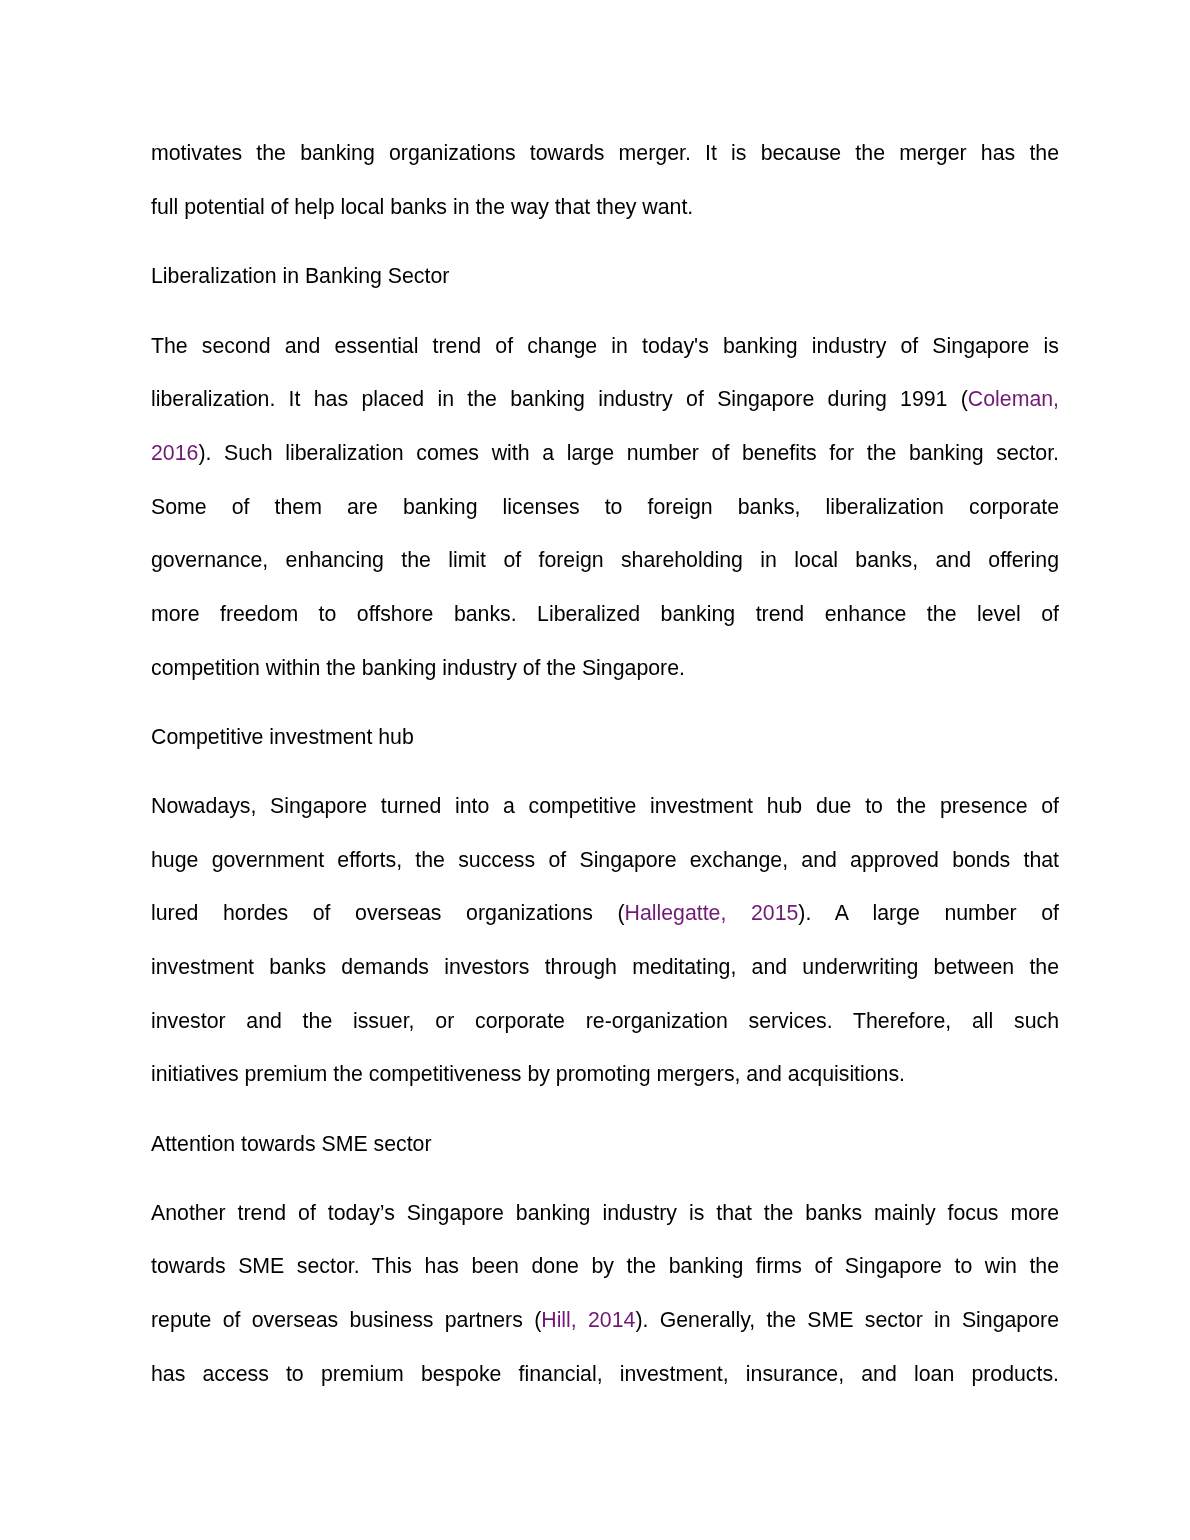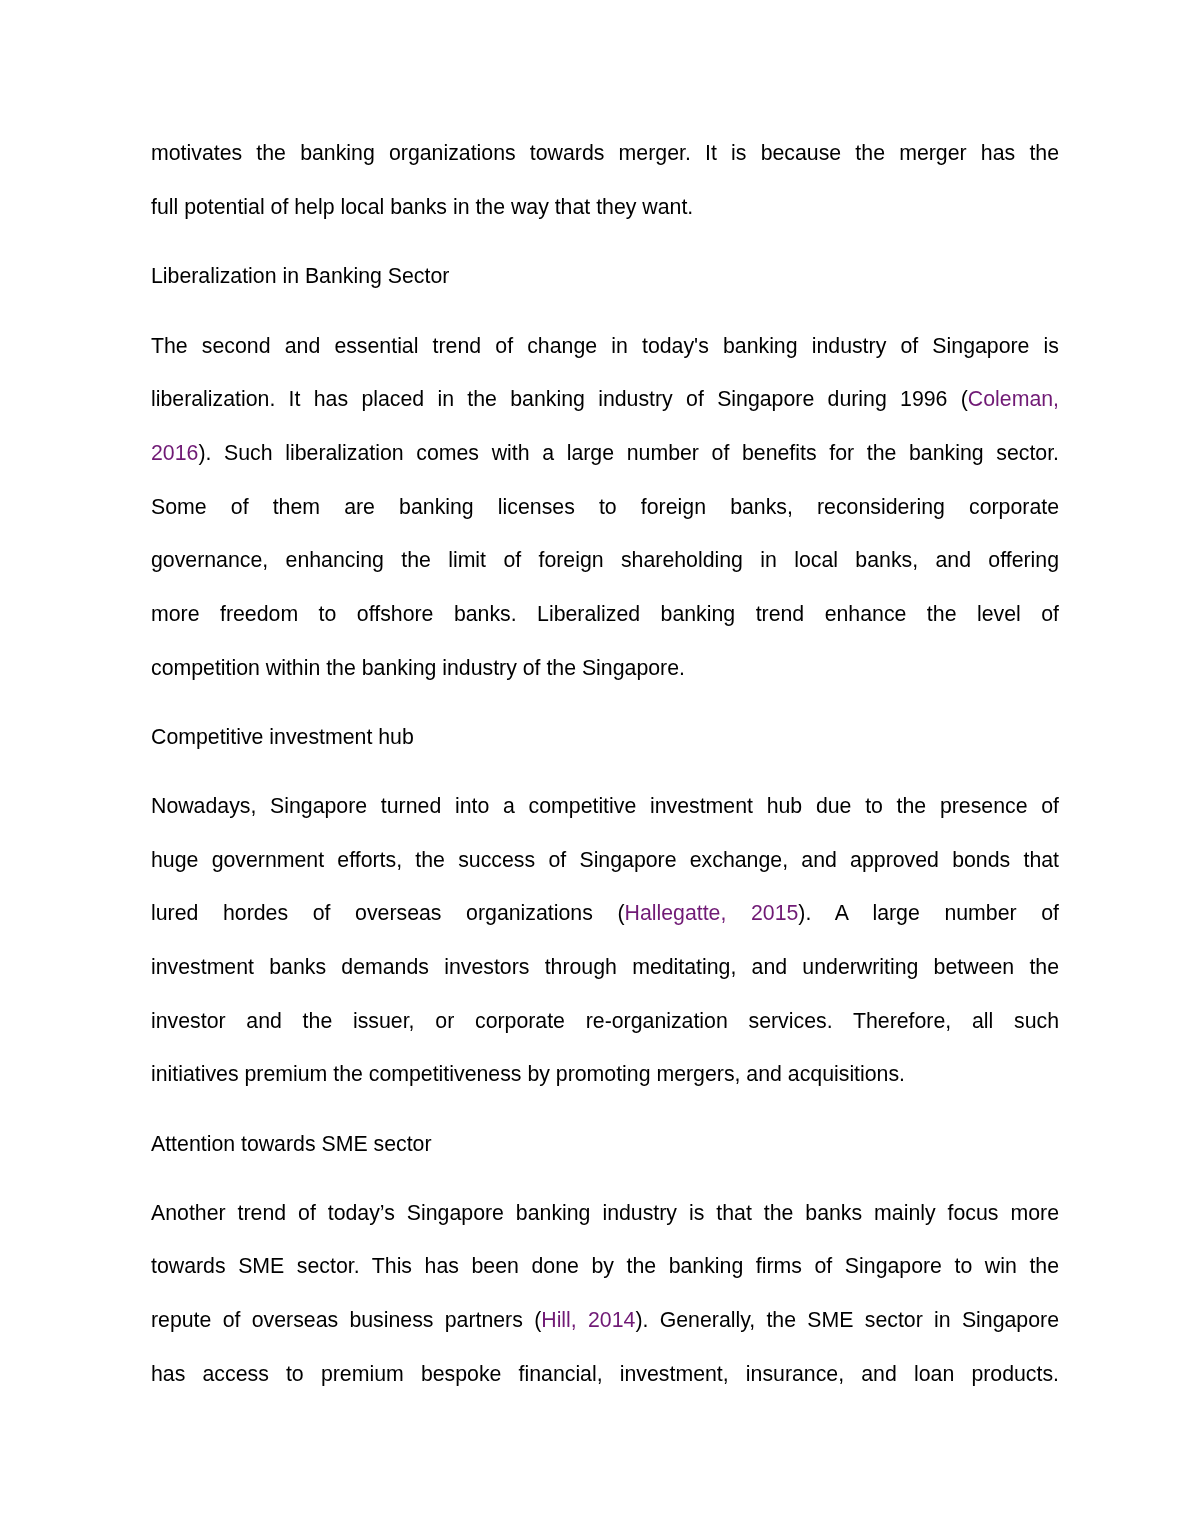--- a/index.html
+++ b/index.html
@@ -18,23 +18,23 @@
 
 <div class="page">
   <div class="content">
 
     <div class="line just" style="top:140px">motivates the banking organizations towards merger. It is because the merger has the</div>
     <div class="line" style="top:194px">full potential of help local banks in the way that they want.</div>
 
     <div class="line heading" style="top:263px">Liberalization in Banking Sector</div>
 
     <div class="line just" style="top:333px">The second and essential trend of change in today's banking industry of Singapore is</div>
-    <div class="line just" style="top:386px"><span>liberalization. It has placed in the banking industry of Singapore during 1996 (</span><span class="cite">Coleman,</span></div>
+    <div class="line just" style="top:386px"><span>liberalization. It has placed in the banking industry of Singapore during 1991 (</span><span class="cite">Coleman,</span></div>
     <div class="line just" style="top:440px"><span class="cite">2016</span><span>). Such liberalization comes with a large number of benefits for the banking sector.</span></div>
-    <div class="line just" style="top:494px">Some of them are banking licenses to foreign banks, reconsidering corporate</div>
+    <div class="line just" style="top:494px">Some of them are banking licenses to foreign banks, liberalization corporate</div>
     <div class="line just" style="top:547px">governance, enhancing the limit of foreign shareholding in local banks, and offering</div>
     <div class="line just" style="top:601px">more freedom to offshore banks. Liberalized banking trend enhance the level of</div>
     <div class="line" style="top:655px">competition within the banking industry of the Singapore.</div>
 
     <div class="line heading" style="top:724px">Competitive investment hub</div>
 
     <div class="line just" style="top:793px">Nowadays, Singapore turned into a competitive investment hub due to the presence of</div>
     <div class="line just" style="top:847px">huge government efforts, the success of Singapore exchange, and approved bonds that</div>
     <div class="line just" style="top:900px"><span>lured hordes of overseas organizations (</span><span class="cite">Hallegatte, 2015</span><span>). A large number of</span></div>
     <div class="line just" style="top:954px">investment banks demands investors through meditating, and underwriting between the</div>

